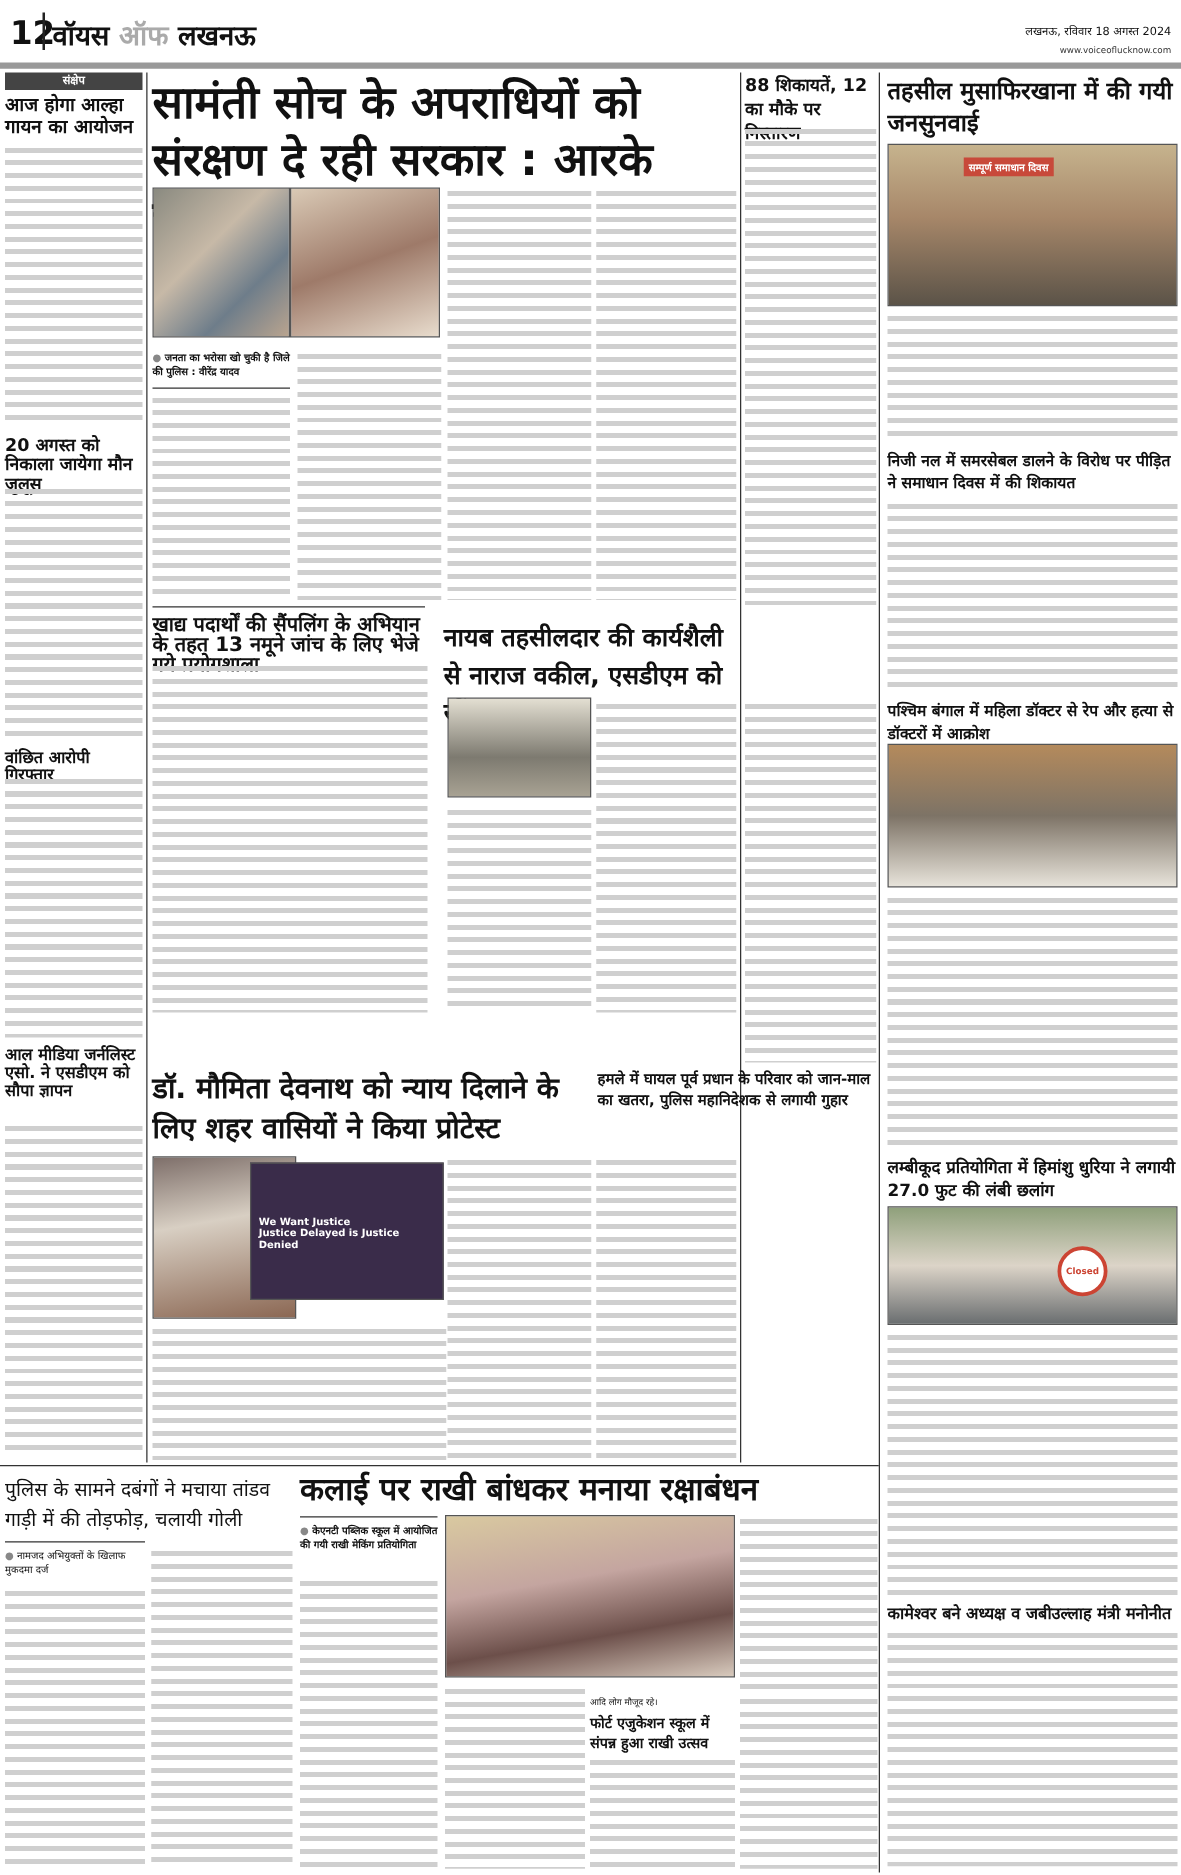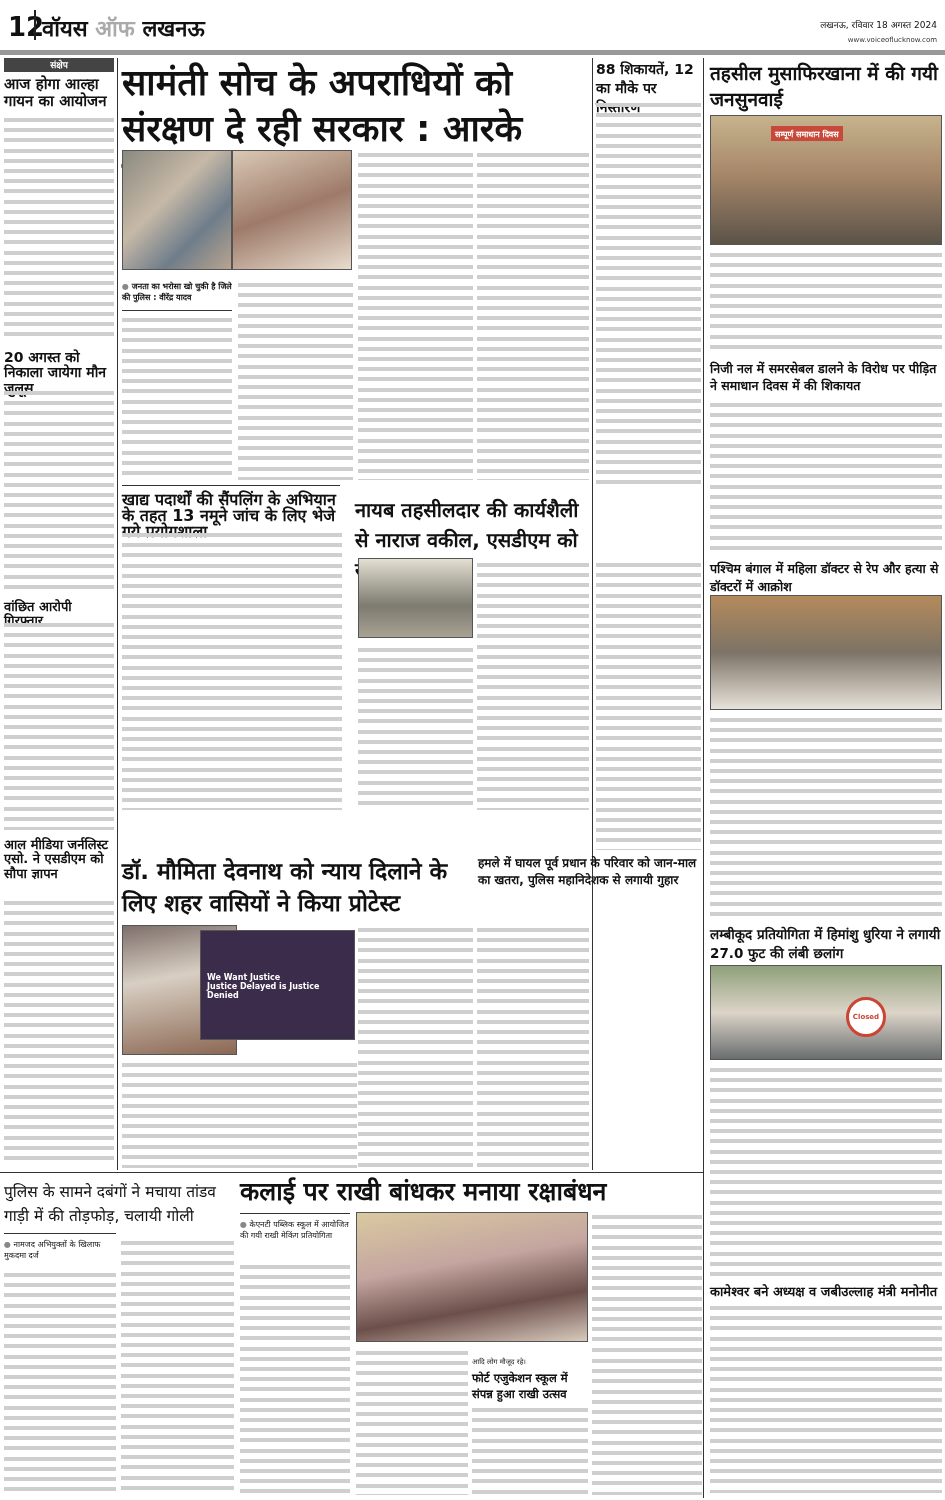--- a/index.html
+++ b/index.html
@@ -116,21 +116,21 @@
 
 <div class="abs hline" style="left:0;top:1172px;width:703px"></div>
 <div class="abs h" style="left:4px;top:1180px;width:232px;font-size:15.5px;line-height:24px;font-weight:normal">पुलिस के सामने दबंगों ने मचाया तांडव गाड़ी में की तोड़फोड़, चलायी गोली</div>
 <div class="abs hline" style="left:4px;top:1233px;width:112px"></div>
 <div class="abs cap bullet" style="left:4px;top:1238px;width:112px;font-size:8px;font-weight:normal">नामजद अभियुक्तों के खिलाफ मुकदमा दर्ज</div>
 <div class="abs body" style="left:4px;top:1270px;width:112px;height:225px"><span>सलमान पुत्र जिब्राइल समेत अन्य लोगों ने मारा पीटा था घटना के बाद अभिषेक अजर उसके दोस्त थाने पहुँचे और</span></div>
 <div class="abs body" style="left:121px;top:1238px;width:113px;height:257px"></div>
 
 <div class="abs h" style="left:240px;top:1175px;width:462px;font-size:25px;line-height:34px">कलाई पर राखी बांधकर मनाया रक्षाबंधन</div>
 <div class="abs hline" style="left:240px;top:1213px;width:110px"></div>
-<div class="abs cap bullet" style="left:240px;top:1218px;width:110px;font-size:8px;font-weight:normal">केएनटी पब्लिक स्कूल में आयोजित की गयी राखी मेकिंग प्रतियोगिता</div>
+<div class="abs cap bullet" style="left:240px;top:1218px;width:110px;font-size:8px;font-weight:bold">केएनटी पब्लिक स्कूल में आयोजित की गयी राखी मेकिंग प्रतियोगिता</div>
 <div class="abs body" style="left:240px;top:1262px;width:110px;height:233px"><span>केएनटी पब्लिक स्कूल में रक्षाबंधन पर विद्यालय के प्रबन्धक डॉ. पंकज त्रिपाठी की अगुआई में राखी मेकिंग प्रतियोगिता आयोजित की गयी।</span></div>
 <div class="abs photo" style="left:356px;top:1212px;width:232px;height:130px;background:linear-gradient(170deg,#d9c9a0,#c4a5a0 40%,#6c4f4a 70%,#d8cabd)"></div>
 <div class="abs body" style="left:592px;top:1212px;width:110px;height:140px"><span>बांधकर रक्षाबंधन का त्यौहार मनाया। इस क्रियाकलाप में स्कूल के विद्यार्थियों ने बड़े ही उत्साह के साथ भाग लिया। विद्यालय की प्रधानाध्यापिका आरती शुक्ला ने रक्षाबंधन के महत्व पर प्रकाश डाला।</span></div>
 <div class="abs body" style="left:356px;top:1348px;width:112px;height:147px"></div>
 
 <div class="abs" style="left:472px;top:1357px;width:116px;font:7px 'DejaVu Sans',sans-serif">आदि लोग मौजूद रहे।</div>
 <div class="abs h" style="left:472px;top:1370px;width:118px;font-size:11.5px;line-height:16px">फोर्ट एजुकेशन स्कूल में संपन्न हुआ राखी उत्सव</div>
 <div class="abs body" style="left:472px;top:1405px;width:116px;height:90px"><span>फोर्ट एजुकेशन स्कूल नराला नगर में रक्षाबंधन पर्व पर उत्सव आयोजित किया गया।</span></div>
 <div class="abs body" style="left:592px;top:1356px;width:110px;height:139px"><span>बच्चों को रक्षाबंधन त्योहार और इसके ऐतिहासिक महत्व संबंधी जानकारी प्रदान की। प्रबंधक ने कहा कि इस तरह की गतिविधियों से विद्यार्थियों का मानसिक विकास होता है।</span></div>
 

